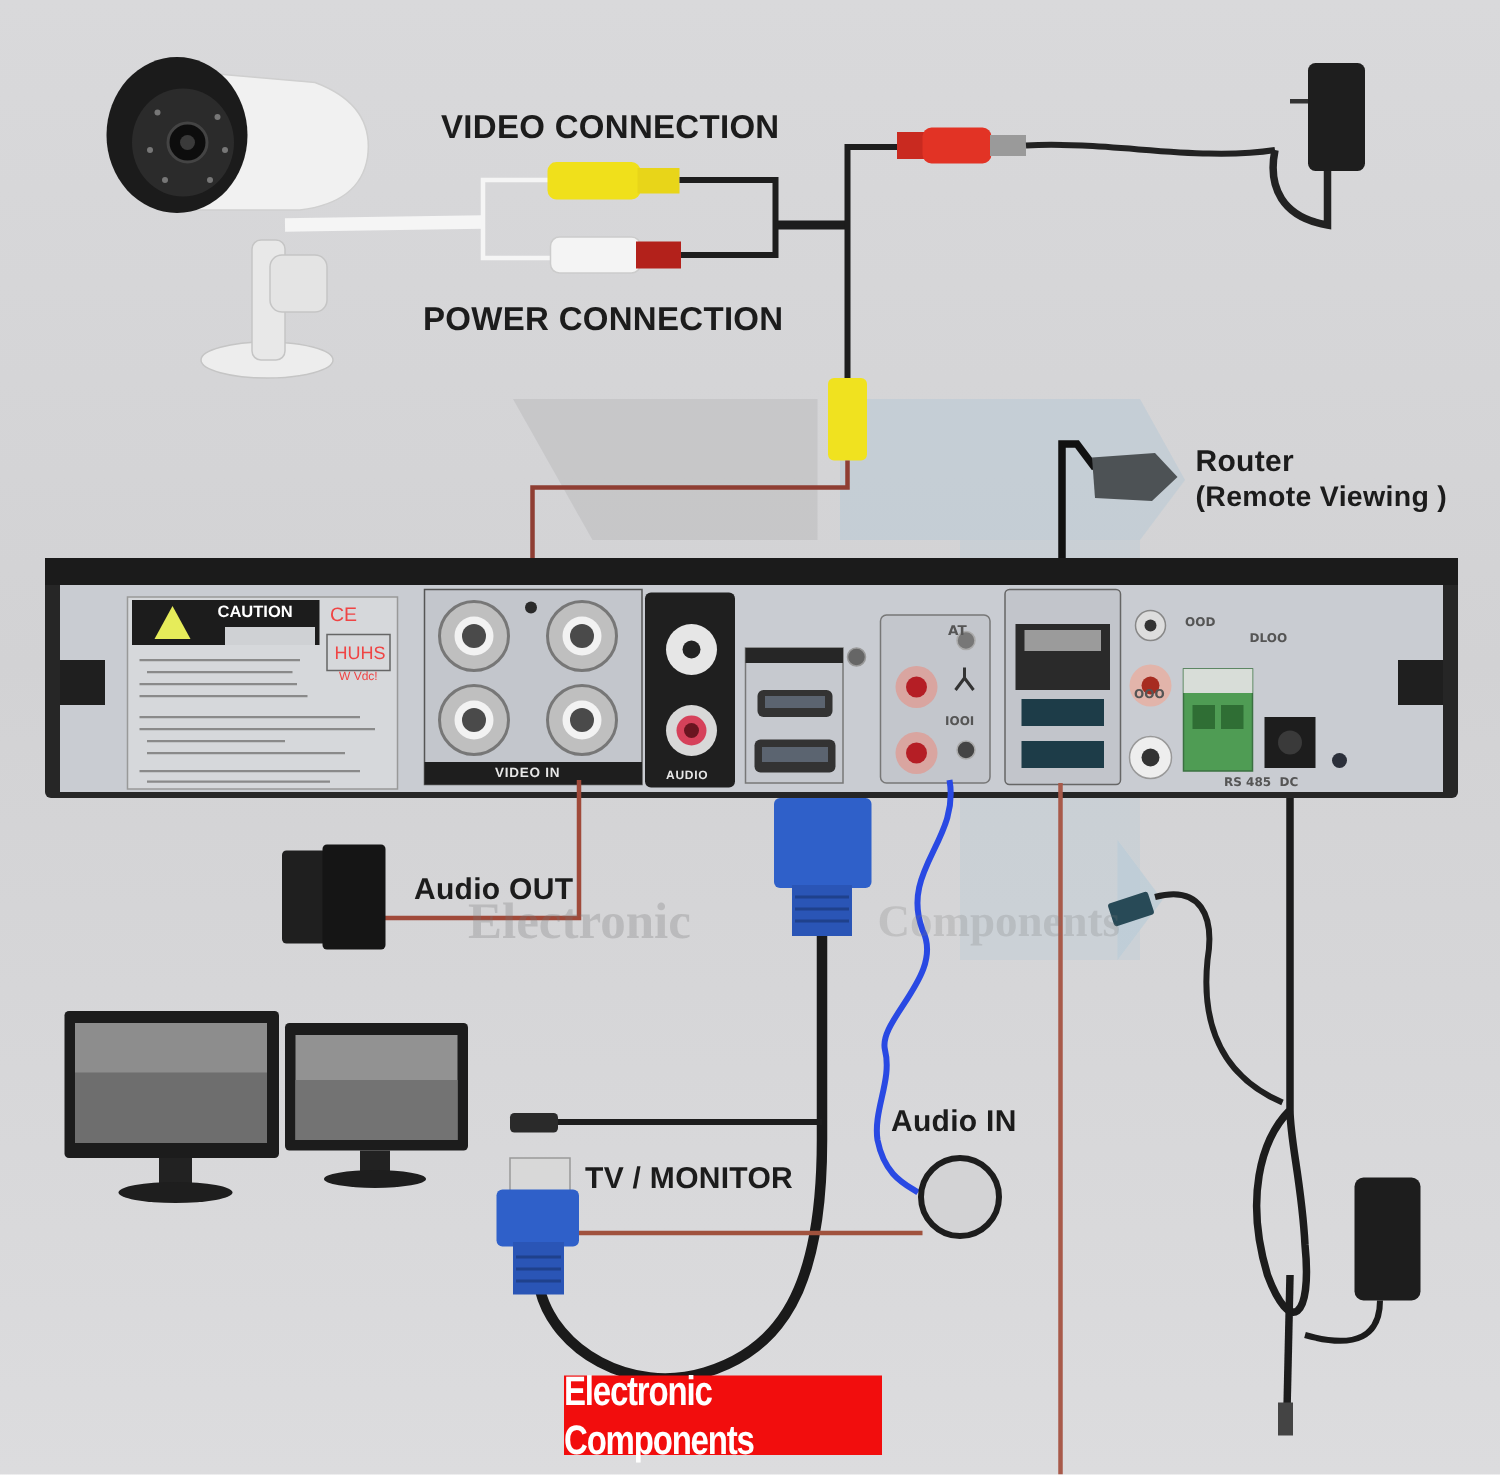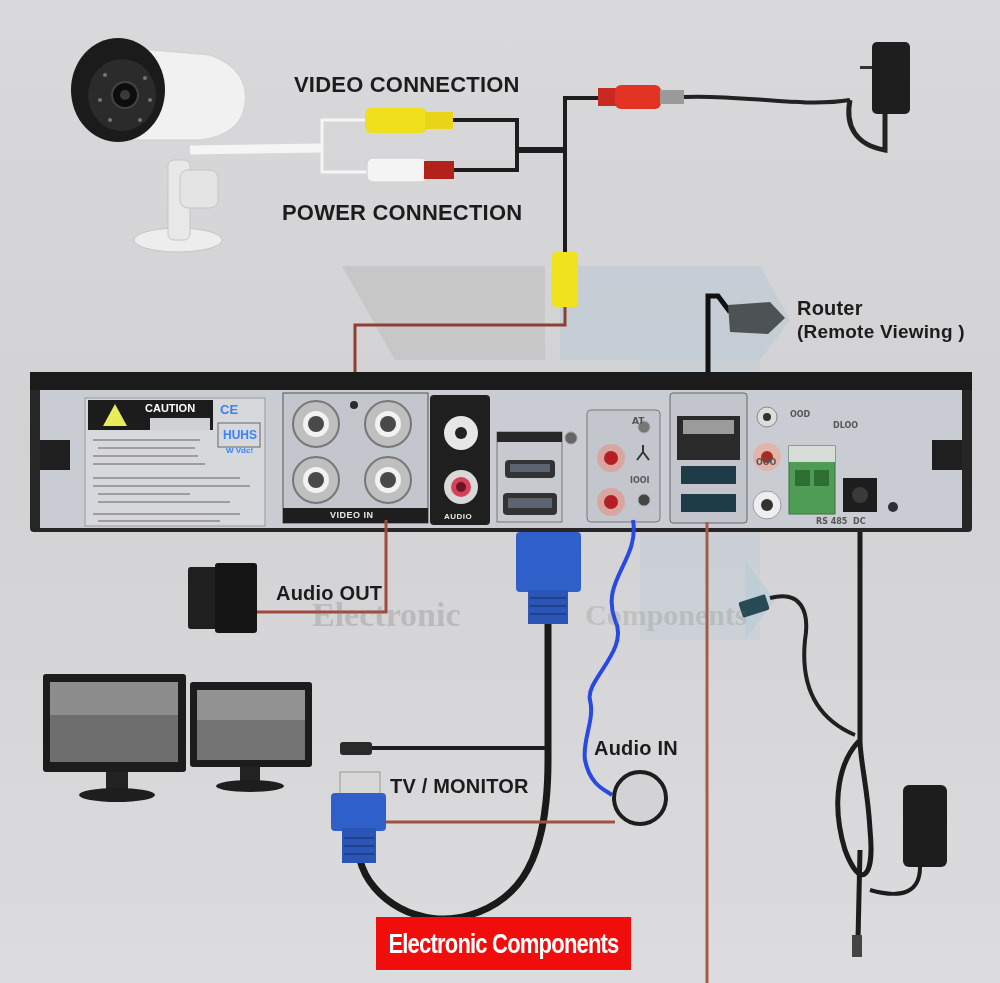--- a/index.html
+++ b/index.html
@@ -22,32 +22,32 @@
   }
   .panel-cap {
     position:absolute; font-family:Liberation Sans, sans-serif; font-size:9px;
     color:#e8e8e8; font-weight:bold; letter-spacing:0.5px;
   }
   .caution-title {
     position:absolute; left:145px; top:402px; font-size:11px; color:#fff;
     font-weight:bold; font-family:"Liberation Sans", sans-serif;text-align:right;
   }
   .cert {
-    position:absolute; font-family:"Liberation Sans", sans-serif; font-weight:bold; color:#3b82f6;
+    position:absolute; font-family:"Liberation Sans", sans-serif; font-weight:normal; color:#ef4444;
   }
   .watermark {
     position:absolute; left:312px; top:596px; font-family:"Liberation Serif", serif;
     font-size:34px; color:rgba(120,120,120,0.28); font-weight:bold;
   }
   .watermark2 {
     position:absolute; left:585px; top:598px; font-family:"Liberation Serif", serif;
     font-size:30px; color:rgba(120,120,120,0.22); font-weight:bold;
   }
   .banner {
-    position:absolute; left:376px; top:917px; width:255px; height:53px;
+    position:absolute; left:376px; top:917px; width:212px; height:53px;
     background:#f20d0d; display:flex; align-items:center; justify-content:center;
   }
   .banner span {
     color:#fff; font-family:"Liberation Sans", sans-serif; font-weight:bold;
     font-size:22px; letter-spacing:-0.8px; transform:scaleY(1.25);
   }
 </style>
 </head>
 <body>
 

